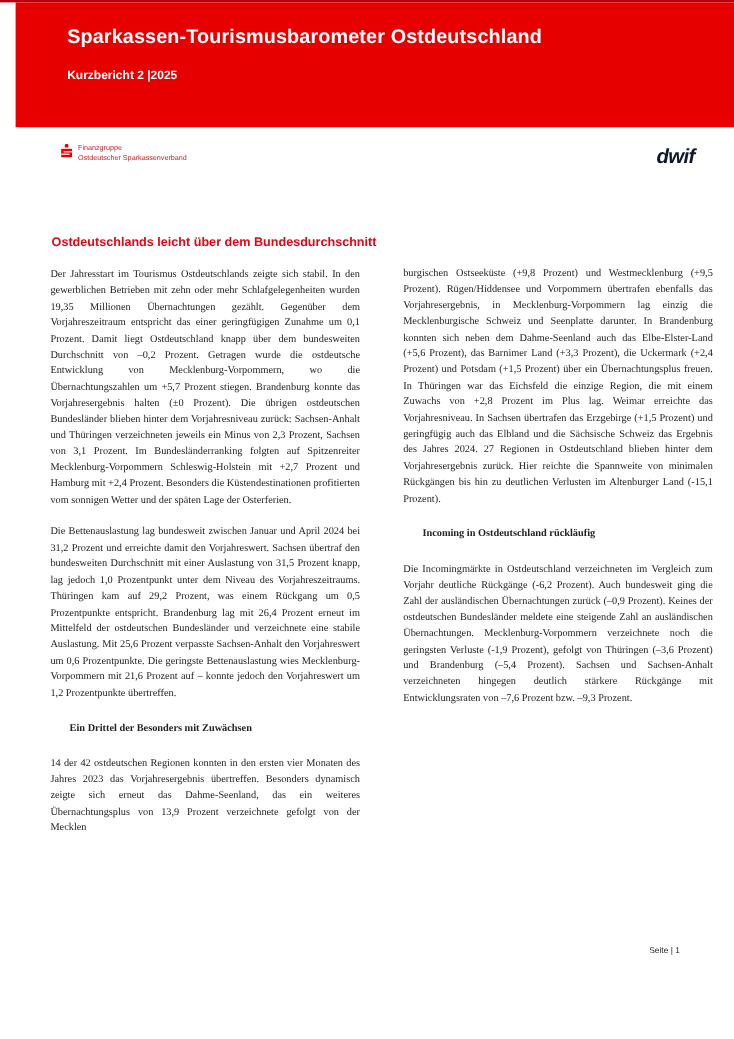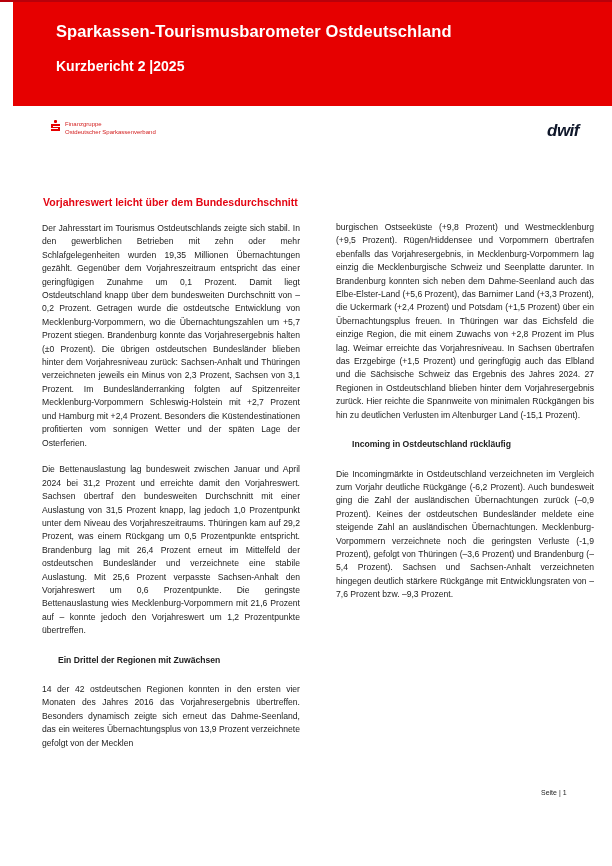--- a/index.html
+++ b/index.html
@@ -10,21 +10,21 @@
   }
   .topline { position: absolute; left: 0; top: 0; width: 612px; height: 2px; background: #b8000a; }
   .banner {
     position: absolute; left: 13px; top: 2px; width: 612px; height: 104px; background: #e60000;
   }
   .banner .title {
     position: absolute; left: 43px; top: 20px; color: #fff; font-size: 16.5px; font-weight: bold;
     letter-spacing: 0.1px; white-space: nowrap;
   }
   .banner .subtitle {
-    position: absolute; left: 43px; top: 56px; color: #fff; font-size: 14px; font-weight: bold;
+    position: absolute; left: 43px; top: 56px; color: #fff; font-size: 10px; font-weight: bold;
     white-space: nowrap;
   }
   .logo-left { position: absolute; left: 51px; top: 120px; width: 160px; height: 24px; }
   .logo-left .s-mark {
     position: absolute; left: 0; top: 0; width: 9px; height: 12px;
   }
   .logo-left .s-mark .dot { position: absolute; left: 3px; top: 0; width: 3px; height: 3px; background: #e60000; border-radius: 1px; }
   .logo-left .s-mark .body { position: absolute; left: 0; top: 4px; width: 9px; height: 7px; background: #e60000; }
   .logo-left .s-mark .body::before { content: ""; position: absolute; left: 2px; top: 2px; width: 7px; height: 1px; background: #fff; }
   .logo-left .s-mark .body::after { content: ""; position: absolute; left: 0; top: 4px; width: 7px; height: 1px; background: #fff; }
@@ -33,21 +33,21 @@
   .logo-right {
     position: absolute; left: 547px; top: 121px; font-size: 17px; font-weight: bold; font-style: italic;
     color: #0f172a; letter-spacing: -0.5px;
   }
   .section-heading {
     position: absolute; left: 43px; top: 196px; color: #e30613; font-size: 10.5px; font-weight: bold;
     white-space: nowrap;
   }
   .col {
     position: absolute; top: 222px; width: 258px; font-size: 8.6px; line-height: 13.4px;
-    text-align: justify; hyphens: manual;
+    text-align: justify; hyphens: manual; font-family: Liberation Serif, serif;
   }
   .col.left { left: 42px; }
   .col.right { left: 336px; top: 221px; }
   .col p { margin: 0 0 13.4px 0; }
   .col .sub { font-weight: bold; margin: 16px; display: block; }
   .footer {
     position: absolute; left: 541px; top: 789px; font-size: 7px; color: #222; white-space: nowrap;
   }
 </style>
 </head>
@@ -64,27 +64,27 @@
   <div class="s-mark">
     <div class="dot"></div>
     <div class="body"></div>
   </div>
   <div class="l1">Finanzgruppe</div>
   <div class="l2">Ostdeutscher Sparkassenverband</div>
 </div>
 
 <div class="logo-right">dwif</div>
 
-<div class="section-heading">Vorjahreswert leicht über dem Bundesdurchschnitt</div>
+<div class="section-heading">Ostdeutschlands leicht über dem Bundesdurchschnitt</div>
 
 <div class="col left">
   <p>Der Jahresstart im Tourismus Ostdeutschlands zeigte sich stabil. In den gewerblichen Betrieben mit zehn oder mehr Schlafgelegenheiten wurden 19,35 Millionen Über­nachtungen gezählt. Gegenüber dem Vorjahreszeitraum entspricht das einer geringfügigen Zunahme um 0,1 Prozent. Damit liegt Ostdeutschland knapp über dem bundesweiten Durchschnitt von –0,2 Prozent. Getragen wurde die ostdeutsche Entwicklung von Mecklenburg-Vorpommern, wo die Übernachtungszahlen um +5,7 Prozent stiegen. Brandenburg konnte das Vorjah­resergebnis halten (±0 Prozent). Die übrigen ostdeut­schen Bundesländer blieben hinter dem Vorjahresniveau zurück: Sachsen-Anhalt und Thüringen verzeichneten jeweils ein Minus von 2,3 Prozent, Sachsen von 3,1 Prozent. Im Bundesländerranking folgten auf Spitzen­reiter Mecklenburg-Vorpommern Schleswig-Holstein mit +2,7 Prozent und Hamburg mit +2,4 Prozent. Besonders die Küstendestinationen profitierten vom sonnigen Wet­ter und der späten Lage der Osterferien.</p>
   <p>Die Bettenauslastung lag bundesweit zwischen Januar und April 2024 bei 31,2 Prozent und erreichte damit den Vorjahreswert. Sachsen übertraf den bundesweiten Durchschnitt mit einer Auslastung von 31,5 Prozent knapp, lag jedoch 1,0 Prozentpunkt unter dem Niveau des Vorjahreszeitraums. Thüringen kam auf 29,2 Prozent, was einem Rückgang um 0,5 Prozentpunkte entspricht. Brandenburg lag mit 26,4 Prozent erneut im Mittelfeld der ostdeutschen Bundesländer und verzeichnete eine stabile Auslastung. Mit 25,6 Prozent verpasste Sachsen-Anhalt den Vorjahreswert um 0,6 Prozentpunkte. Die geringste Bettenauslastung wies Mecklenburg-Vorpommern mit 21,6 Prozent auf – konnte jedoch den Vorjahreswert um 1,2 Prozentpunkte übertreffen.</p>
-  <span class="sub">Ein Drittel der Regionen mit Zuwächsen</span>
-  <p>14 der 42 ostdeutschen Regionen konnten in den ersten vier Monaten des Jahres 2016 das Vorjahresergebnis übertreffen. Besonders dynamisch zeigte sich erneut das Dahme-Seenland, das ein weiteres Übernachtungsplus von 13,9 Prozent verzeichnete gefolgt von der Mecklen­</p>
+  <span class="sub">Ein Drittel der Besonders mit Zuwächsen</span>
+  <p>14 der 42 ostdeutschen Regionen konnten in den ersten vier Monaten des Jahres 2023 das Vorjahresergebnis übertreffen. Besonders dynamisch zeigte sich erneut das Dahme-Seenland, das ein weiteres Übernachtungsplus von 13,9 Prozent verzeichnete gefolgt von der Mecklen­</p>
 </div>
 
 <div class="col right">
   <p>burgischen Ostseeküste (+9,8 Prozent) und Westmeck­lenburg (+9,5 Prozent). Rügen/Hiddensee und Vorpom­mern übertrafen ebenfalls das Vorjahresergebnis, in Mecklenburg-Vorpommern lag einzig die Mecklenburgi­sche Schweiz und Seenplatte darunter. In Brandenburg konnten sich neben dem Dahme-Seenland auch das Elbe-Elster-Land (+5,6 Prozent), das Barnimer Land (+3,3 Prozent), die Uckermark (+2,4 Prozent) und Pots­dam (+1,5 Prozent) über ein Übernachtungsplus freuen. In Thüringen war das Eichsfeld die einzige Region, die mit einem Zuwachs von +2,8 Prozent im Plus lag. Weimar erreichte das Vorjahresniveau. In Sachsen übertrafen das Erzgebirge (+1,5 Prozent) und geringfügig auch das El­bland und die Sächsische Schweiz das Ergebnis des Jah­res 2024. 27 Regionen in Ostdeutschland blieben hinter dem Vorjahresergebnis zurück. Hier reichte die Spann­weite von minimalen Rückgängen bis hin zu deutlichen Verlusten im Altenburger Land (-15,1 Prozent).</p>
   <span class="sub">Incoming in Ostdeutschland rückläufig</span>
   <p>Die Incomingmärkte in Ostdeutschland verzeichneten im Vergleich zum Vorjahr deutliche Rückgänge (-6,2 Pro­zent). Auch bundesweit ging die Zahl der ausländischen Übernachtungen zurück (–0,9 Prozent). Keines der ost­deutschen Bundesländer meldete eine steigende Zahl an ausländischen Übernachtungen. Mecklenburg-Vorpommern verzeichnete noch die geringsten Verluste (-1,9 Prozent), gefolgt von Thüringen (–3,6 Prozent) und Brandenburg (–5,4 Prozent). Sachsen und Sachsen-Anhalt verzeichneten hingegen deutlich stärkere Rückgänge mit Entwicklungsraten von –7,6 Prozent bzw. –9,3 Prozent.</p>
 </div>
 
 <div class="footer">Seite | 1</div>
 

